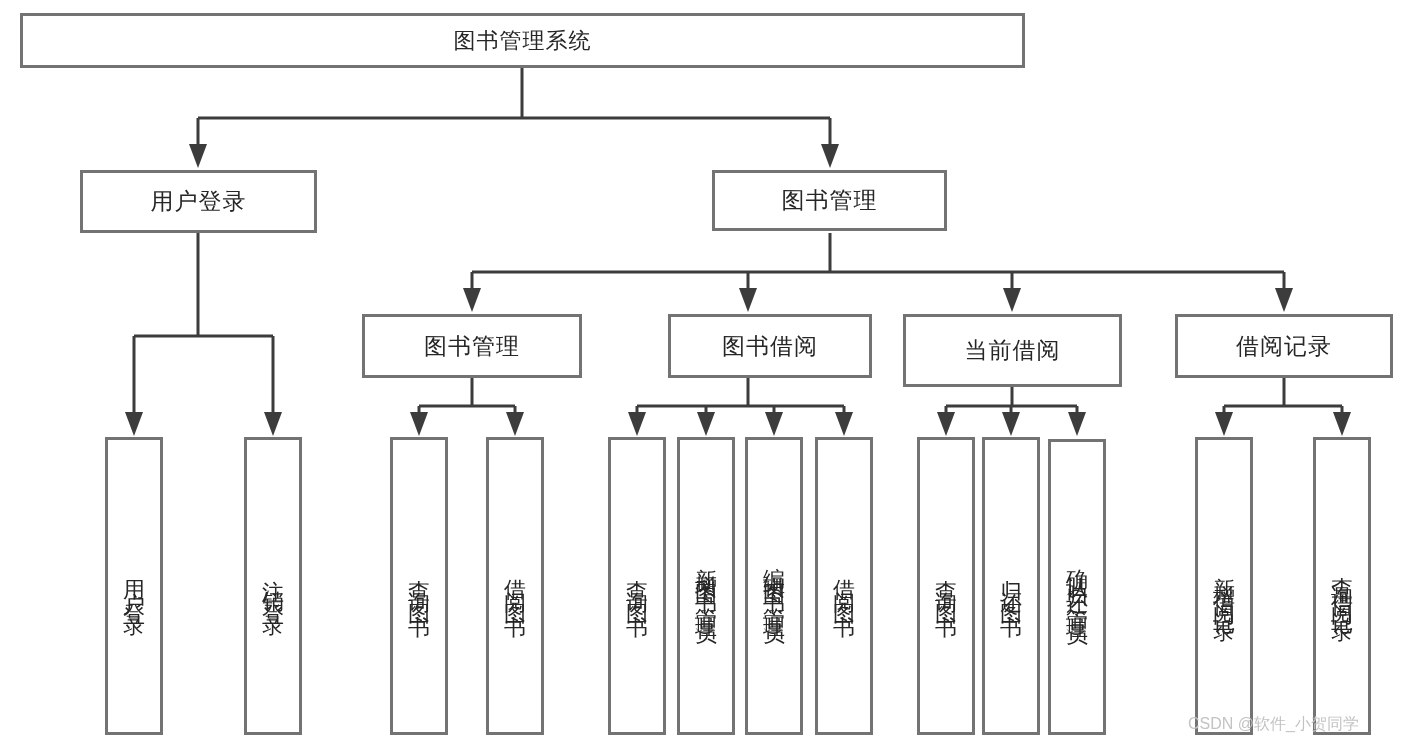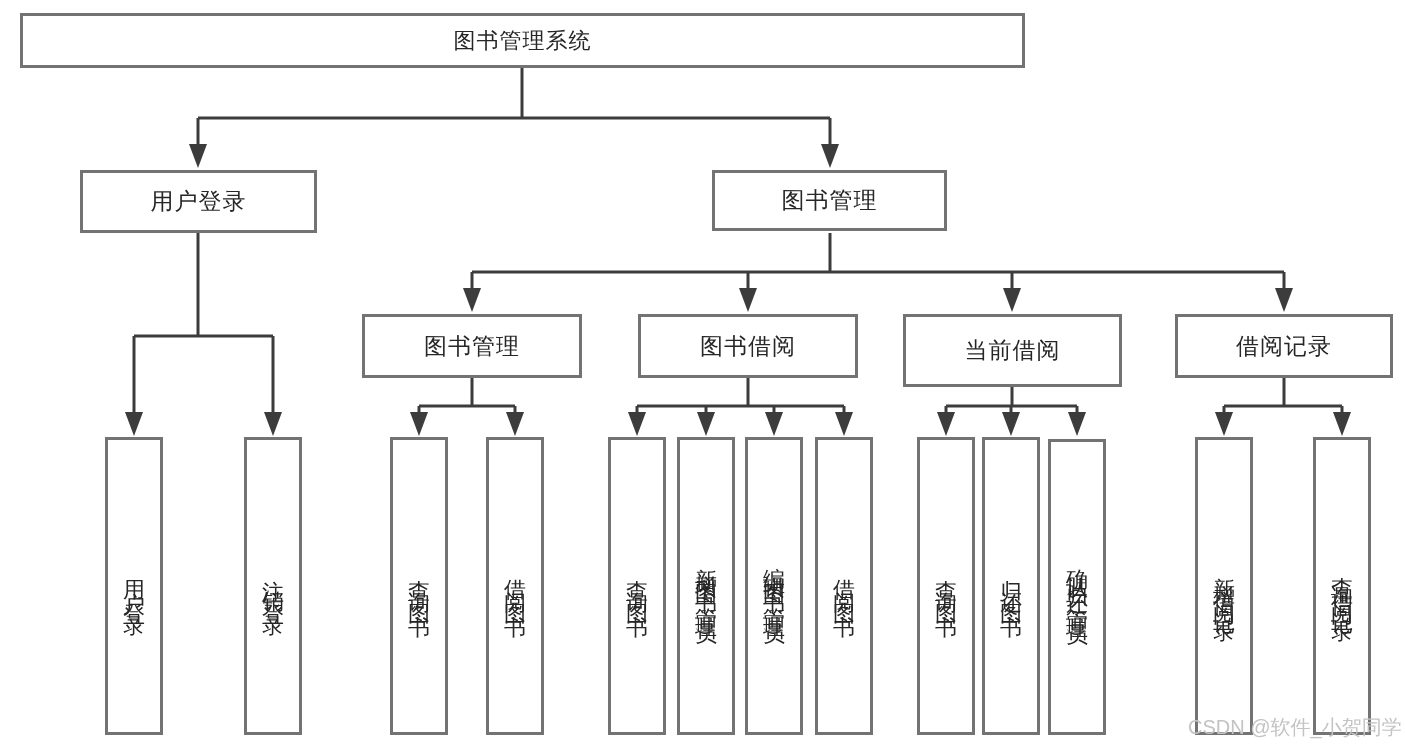--- a/index.html
+++ b/index.html
@@ -16,21 +16,21 @@
     color:#262626;font-size:23px;letter-spacing:1px;z-index:2;white-space:nowrap;
   }
   .root{font-size:22px;}
   .leaf{font-size:22px;}
   .v{writing-mode:vertical-rl;text-orientation:mixed;}
   .ls4{letter-spacing:12px;}
   .ls6{letter-spacing:9px;}
   .ls9{letter-spacing:8px;}
   .watermark{
     position:absolute;left:1188px;top:714px;z-index:5;
-    font-size:20px;color:#c3c3c3;letter-spacing:0;white-space:nowrap;
+    font-size:16px;color:#c3c3c3;letter-spacing:0;white-space:nowrap;
   }
 </style>
 </head>
 <body>
 
 <div class="canvas">
 
   <svg class="connectors" width="1405" height="747" viewBox="0 0 1405 747">
     <path class="ln" d="
       M522,68 V118 M198,118 H830 M198,118 V148 M830,118 V148
@@ -70,21 +70,21 @@
   <div class="node" style="left:80px;top:170px;width:237px;height:63px">
     <span>用户登录</span>
   </div>
   <div class="node" style="left:712px;top:170px;width:235px;height:61px">
     <span>图书管理</span>
   </div>
 
   <div class="node" style="left:362px;top:314px;width:220px;height:64px">
     <span>图书管理</span>
   </div>
-  <div class="node" style="left:638px;top:314px;width:220px;height:64px">
+  <div class="node" style="left:668px;top:314px;width:204px;height:64px">
     <span>图书借阅</span>
   </div>
   <div class="node" style="left:903px;top:314px;width:219px;height:73px">
     <span>当前借阅</span>
   </div>
   <div class="node" style="left:1175px;top:314px;width:218px;height:64px">
     <span>借阅记录</span>
   </div>
 
   <div class="node leaf" style="left:105px;top:437px;width:58px;height:298px">

